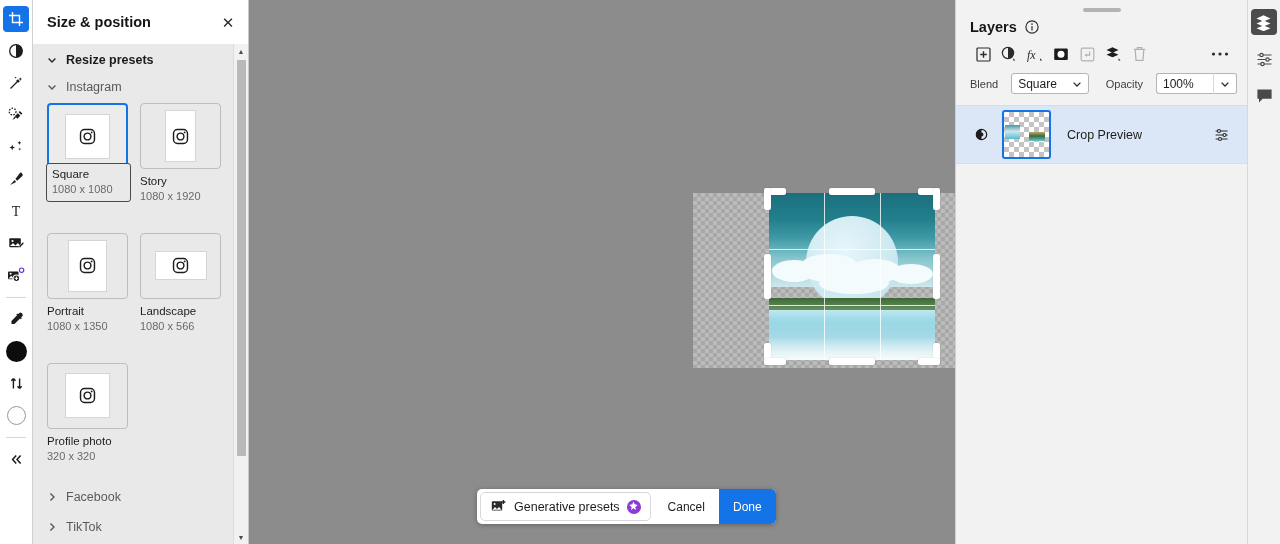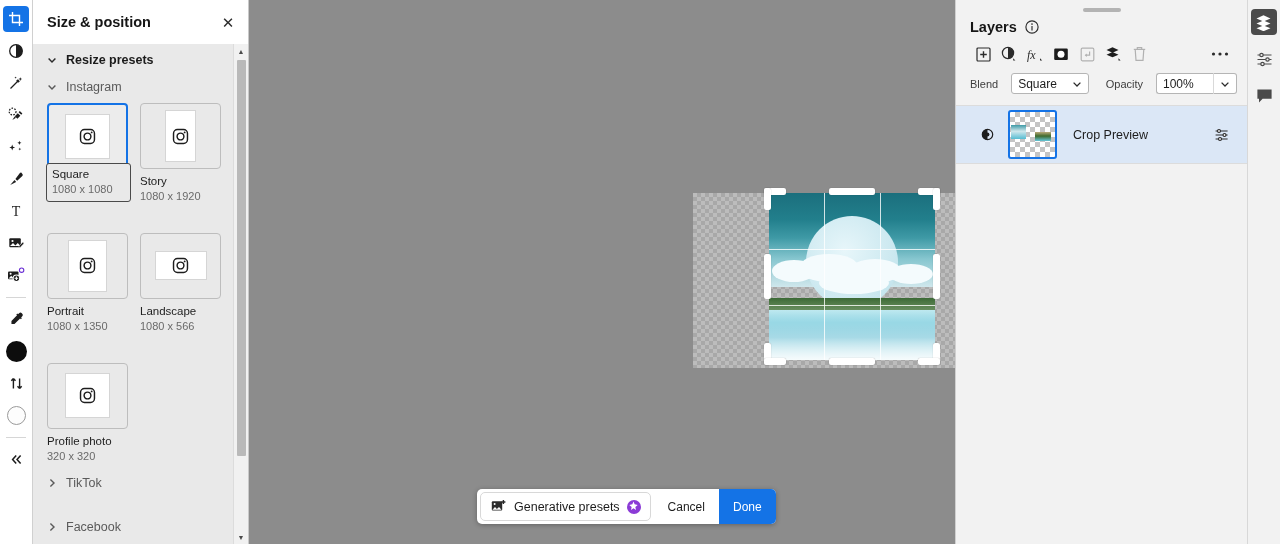--- a/index.html
+++ b/index.html
@@ -134,21 +134,21 @@
   .blendrow .lbl { font-size:11px; color:#3d3d3d; }
   .sel2 { height:21px; border:1px solid #b5b5b5; border-radius:3px; background:#fff;
           display:flex; align-items:center; padding:0 6px; font-size:12px; color:#1d1d1d; cursor:pointer;}
   .sel2 .v { flex:1; }
   .blend-sel { width:118px; }
   .op-val { width:57px; border-right:none; border-radius:3px 0 0 3px; }
   .op-arrow { width:24px; border:1px solid #b5b5b5; border-left:1px solid #d9d9d9;
               border-radius:0 3px 3px 0; background:#fff; display:flex; align-items:center; justify-content:center;
               height:21px; cursor:pointer;}
   .lsep { height:1px; background:#dcdcdc; margin-top:11px; }
-  .lrow { display:flex; align-items:center; height:57px; background:#dbe7f6; padding:0 14px 0 10px; }
+  .lrow { display:flex; align-items:center; height:57px; background:#dbe7f6; padding:0 14px 0 4px; }
   .eye { width:42px; display:flex; align-items:center; justify-content:center; cursor:pointer; }
   .lthumb { width:49px; height:49px; border:2px solid #1473e6; border-radius:3px; overflow:hidden; position:relative;
             background-image:
               linear-gradient(45deg,#c4c4c4 25%,transparent 25%,transparent 75%,#c4c4c4 75%),
               linear-gradient(45deg,#c4c4c4 25%,transparent 25%,transparent 75%,#c4c4c4 75%);
             background-size:10px 10px; background-position:0 0,5px 5px; background-color:#fff; }
   .lname { flex:1; padding-left:16px; font-size:12.5px; color:#1d1d1d; }
   .lprops { width:22px; display:flex; align-items:center; justify-content:center; cursor:pointer;}
 
   
@@ -344,31 +344,31 @@
                   <circle cx="10" cy="10" r="4" fill="none" stroke="#1d1d1d" stroke-width="1.7"></circle>
                   <circle cx="14.9" cy="5.2" r="1.1" fill="#1d1d1d"></circle>
                 </svg>
             </div>
           </div>
           <div class="cname">Profile photo</div>
           <div class="cdim">320 x 320</div>
         </div>
       </div>
 
+      <div class="sect-row" style="margin-top:12px;">
+        <svg class="chev" viewBox="0 0 10 10" stroke="#5a5a5a" stroke-width="1.4" fill="none">
+            <path d="M3.4 1.6L7 5l-3.6 3.4"></path>
+          </svg>
+        <span class="sect-label">Facebook</span>
+      </div>
       <div class="sect-row" style="padding-top:7px;">
         <svg class="chev" viewBox="0 0 10 10" stroke="#5a5a5a" stroke-width="1.4" fill="none">
             <path d="M3.4 1.6L7 5l-3.6 3.4"></path>
           </svg>
         <span class="sect-label">TikTok</span>
-      </div>
-      <div class="sect-row" style="margin-top:12px;">
-        <svg class="chev" viewBox="0 0 10 10" stroke="#5a5a5a" stroke-width="1.4" fill="none">
-            <path d="M3.4 1.6L7 5l-3.6 3.4"></path>
-          </svg>
-        <span class="sect-label">Facebook</span>
       </div>
     </div>
 
     <div class="pscroll">
       <div class="arr">▲</div>
       <div class="thumbbar"></div>
       <div class="arr" style="position:absolute;bottom:0;left:0;right:0;">▼</div>
     </div>
   </div>
 

